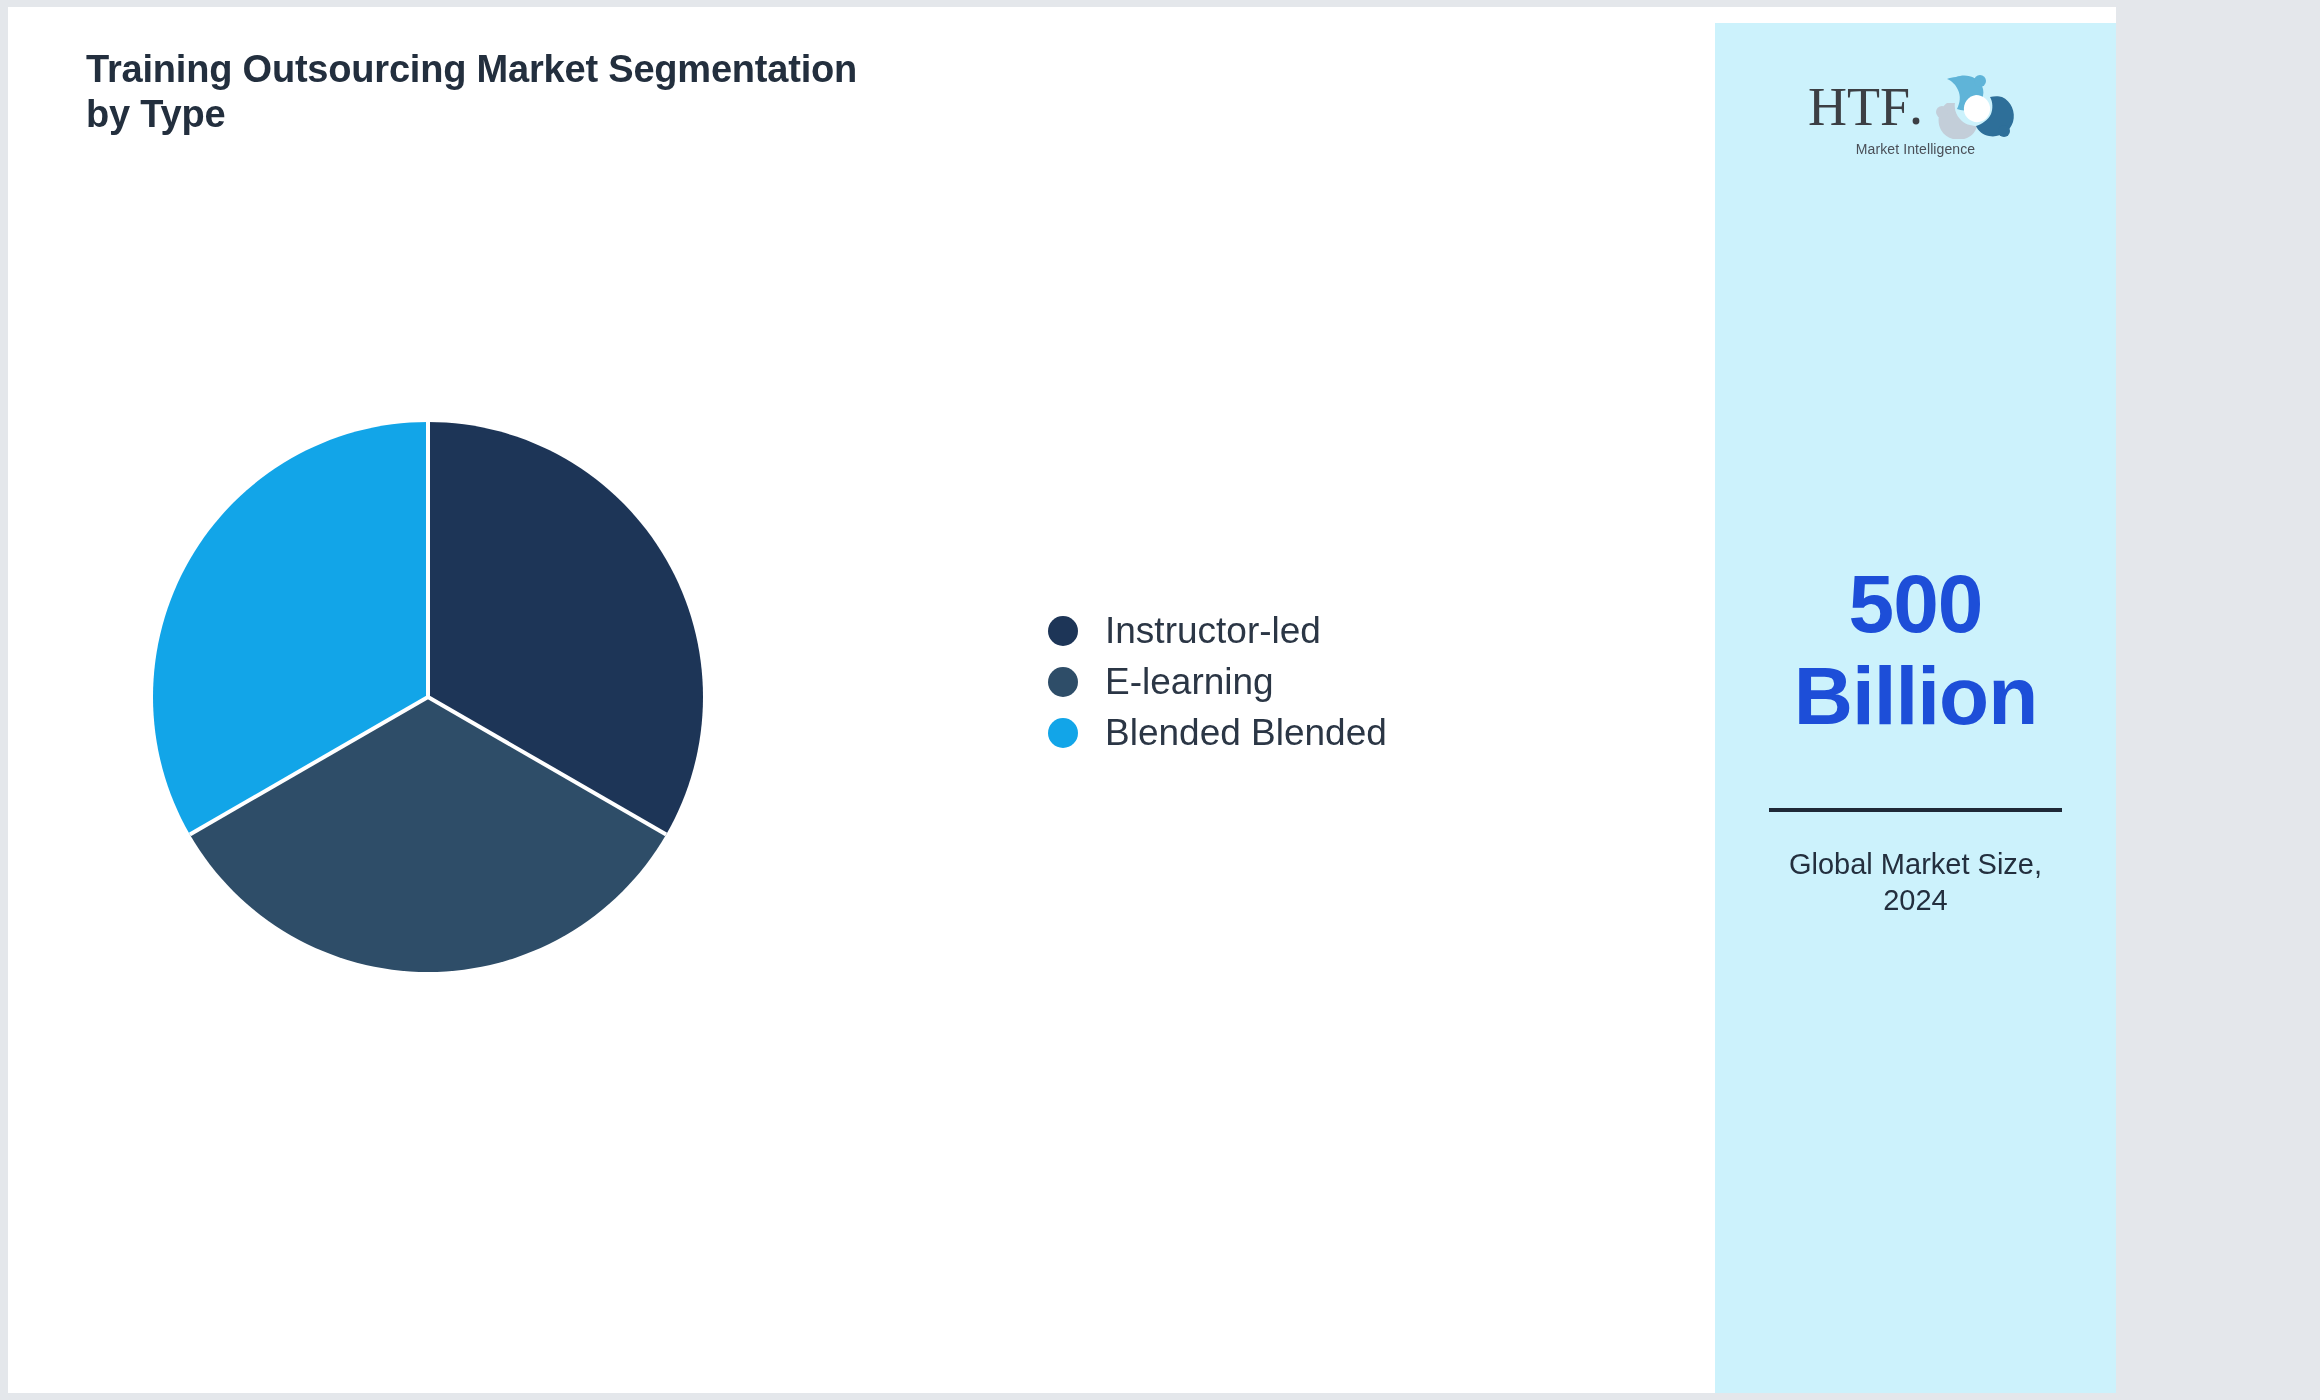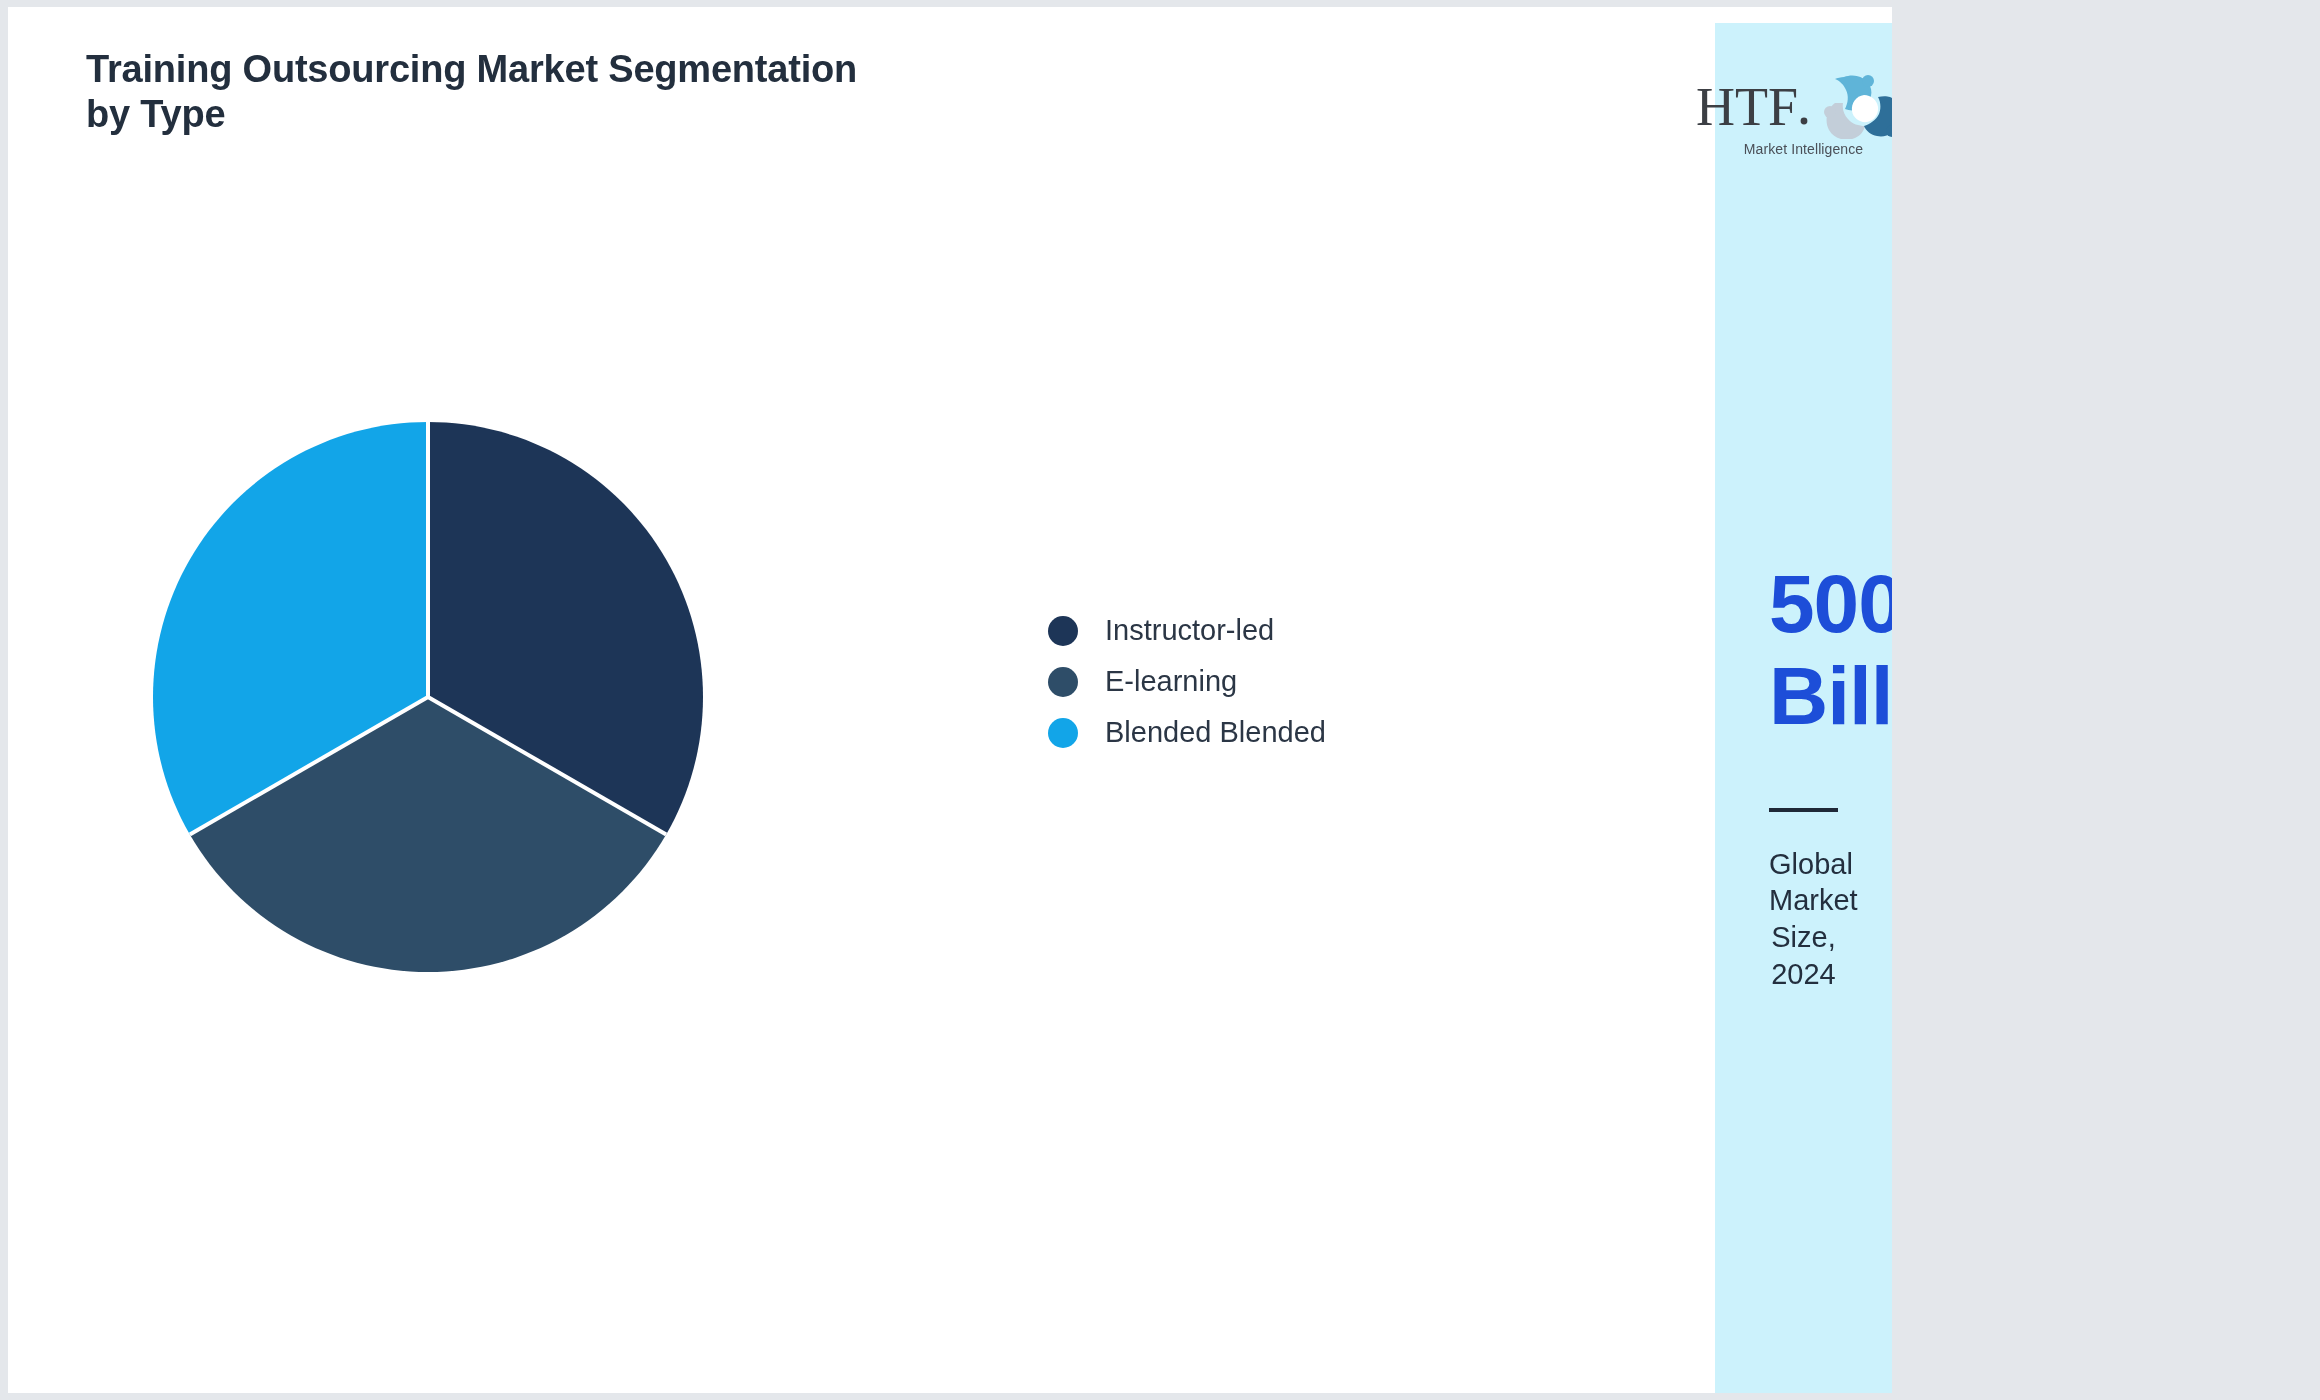--- a/index.html
+++ b/index.html
@@ -10,21 +10,21 @@
     height:1400px;
     background:#e4e7eb;
     font-family:"Liberation Sans", sans-serif;
     overflow:hidden;
   }
 
   
   .card {
     position:absolute;
     left:8px; top:7px;
-    width:1884px; height:1386px;
+    width:2108px; height:1386px;
     background:#ffffff;
     display:flex;
     overflow:hidden;
   }
 
   
   .chart-panel {
     position:relative;
     width:1707px;
     height:100%;
@@ -62,21 +62,21 @@
     align-items:center;
     height:51px;
   }
   .legend-dot {
     width:30px; height:30px;
     border-radius:50%;
     flex:0 0 30px;
   }
   .legend-label {
     margin-left:27px;
-    font-size:29px;
+    font-size:37px;
     color:#2b3645;
     white-space:nowrap;
   }
 
   
   .stat-panel {
     position:relative;
     flex:1 1 auto;
     height:100%;
     background:#ccf2fc;

